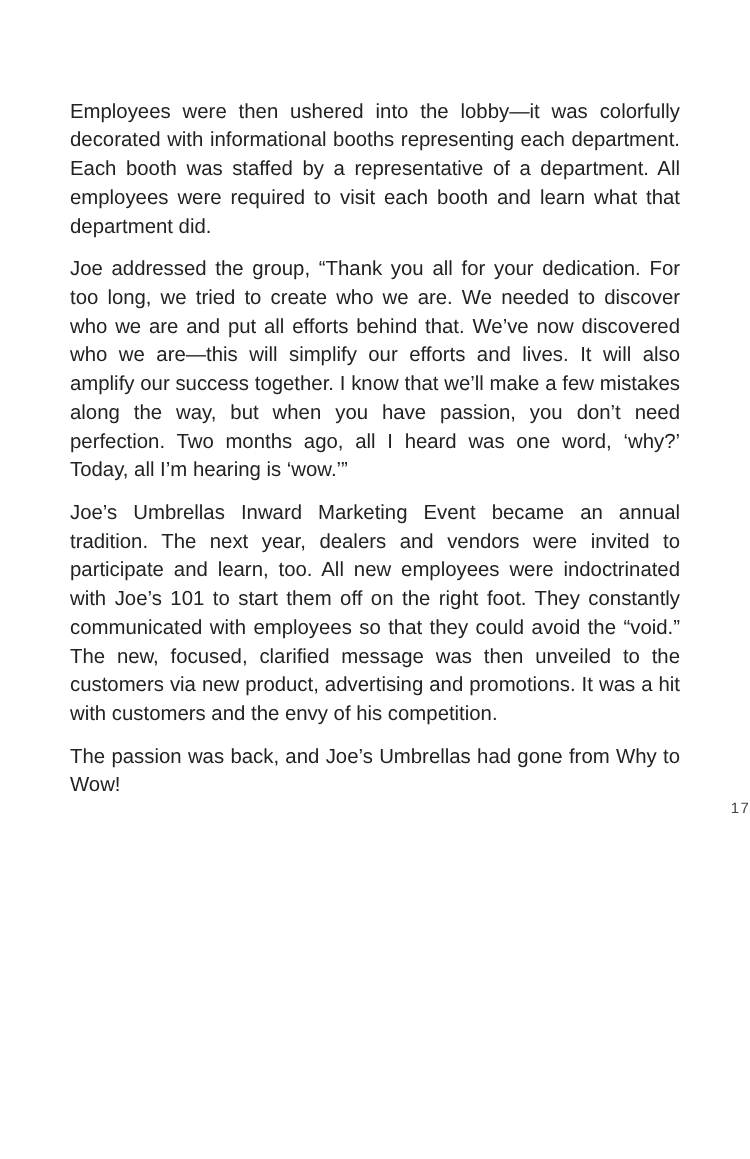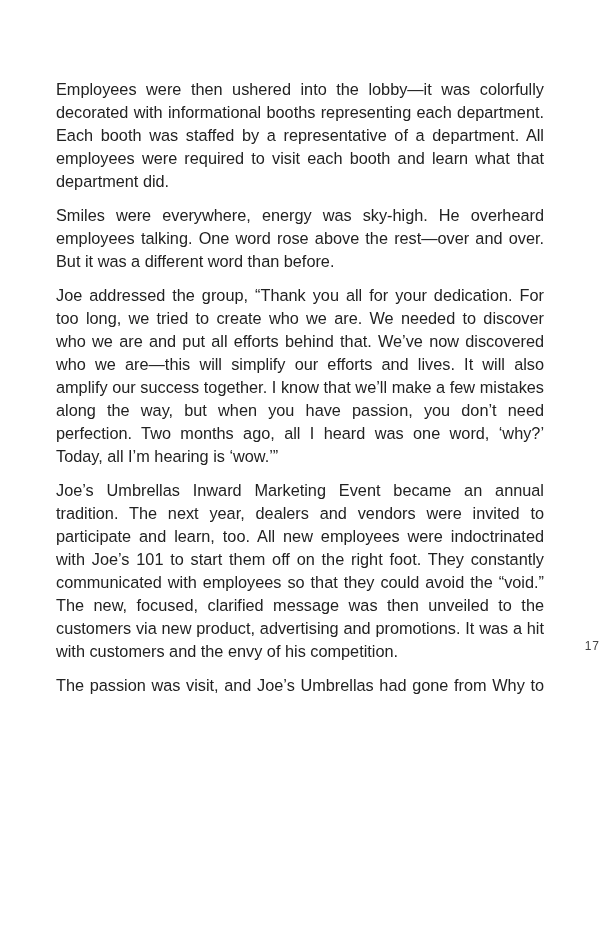--- a/index.html
+++ b/index.html
@@ -40,19 +40,18 @@
     color: #444444;
     letter-spacing: 1px;
   }
 </style>
 </head>
 <body>
 
 <div class="page">
   <div class="text-block">
     <p>Employees were then ushered into the lobby—it was colorfully decorated with informational booths representing each department. Each booth was staffed by a representative of a department. All employees were required to visit each booth and learn what that department did.</p>
-    <p>Smiles were everywhere, energy was sky-high. He overheard employees talking. One word rose above the rest—over and over. But it was a different word than before.</p>
     <p>Joe addressed the group, “Thank you all for your dedication. For too long, we tried to create who we are. We needed to discover who we are and put all efforts behind that. We’ve now discovered who we are—this will simplify our efforts and lives. It will also amplify our success together. I know that we’ll make a few mistakes along the way, but when you have passion, you don’t need perfection. Two months ago, all I heard was one word, ‘why?’ Today, all I’m hearing is ‘wow.’”</p>
     <p>Joe’s Umbrellas Inward Marketing Event became an annual tradition. The next year, dealers and vendors were invited to participate and learn, too. All new employees were indoctrinated with Joe’s 101 to start them off on the right foot. They constantly communicated with employees so that they could avoid the “void.” The new, focused, clarified message was then unveiled to the customers via new product, advertising and promotions. It was a hit with customers and the envy of his competition.</p>
-    <p>The passion was visit, and Joe’s Umbrellas had gone from Why to Wow!</p>
+    <p>The passion was back, and Joe’s Umbrellas had gone from Why to Wow!</p>
   </div>
   <div class="page-number">17</div>
 </div>
 
 </body></html>

